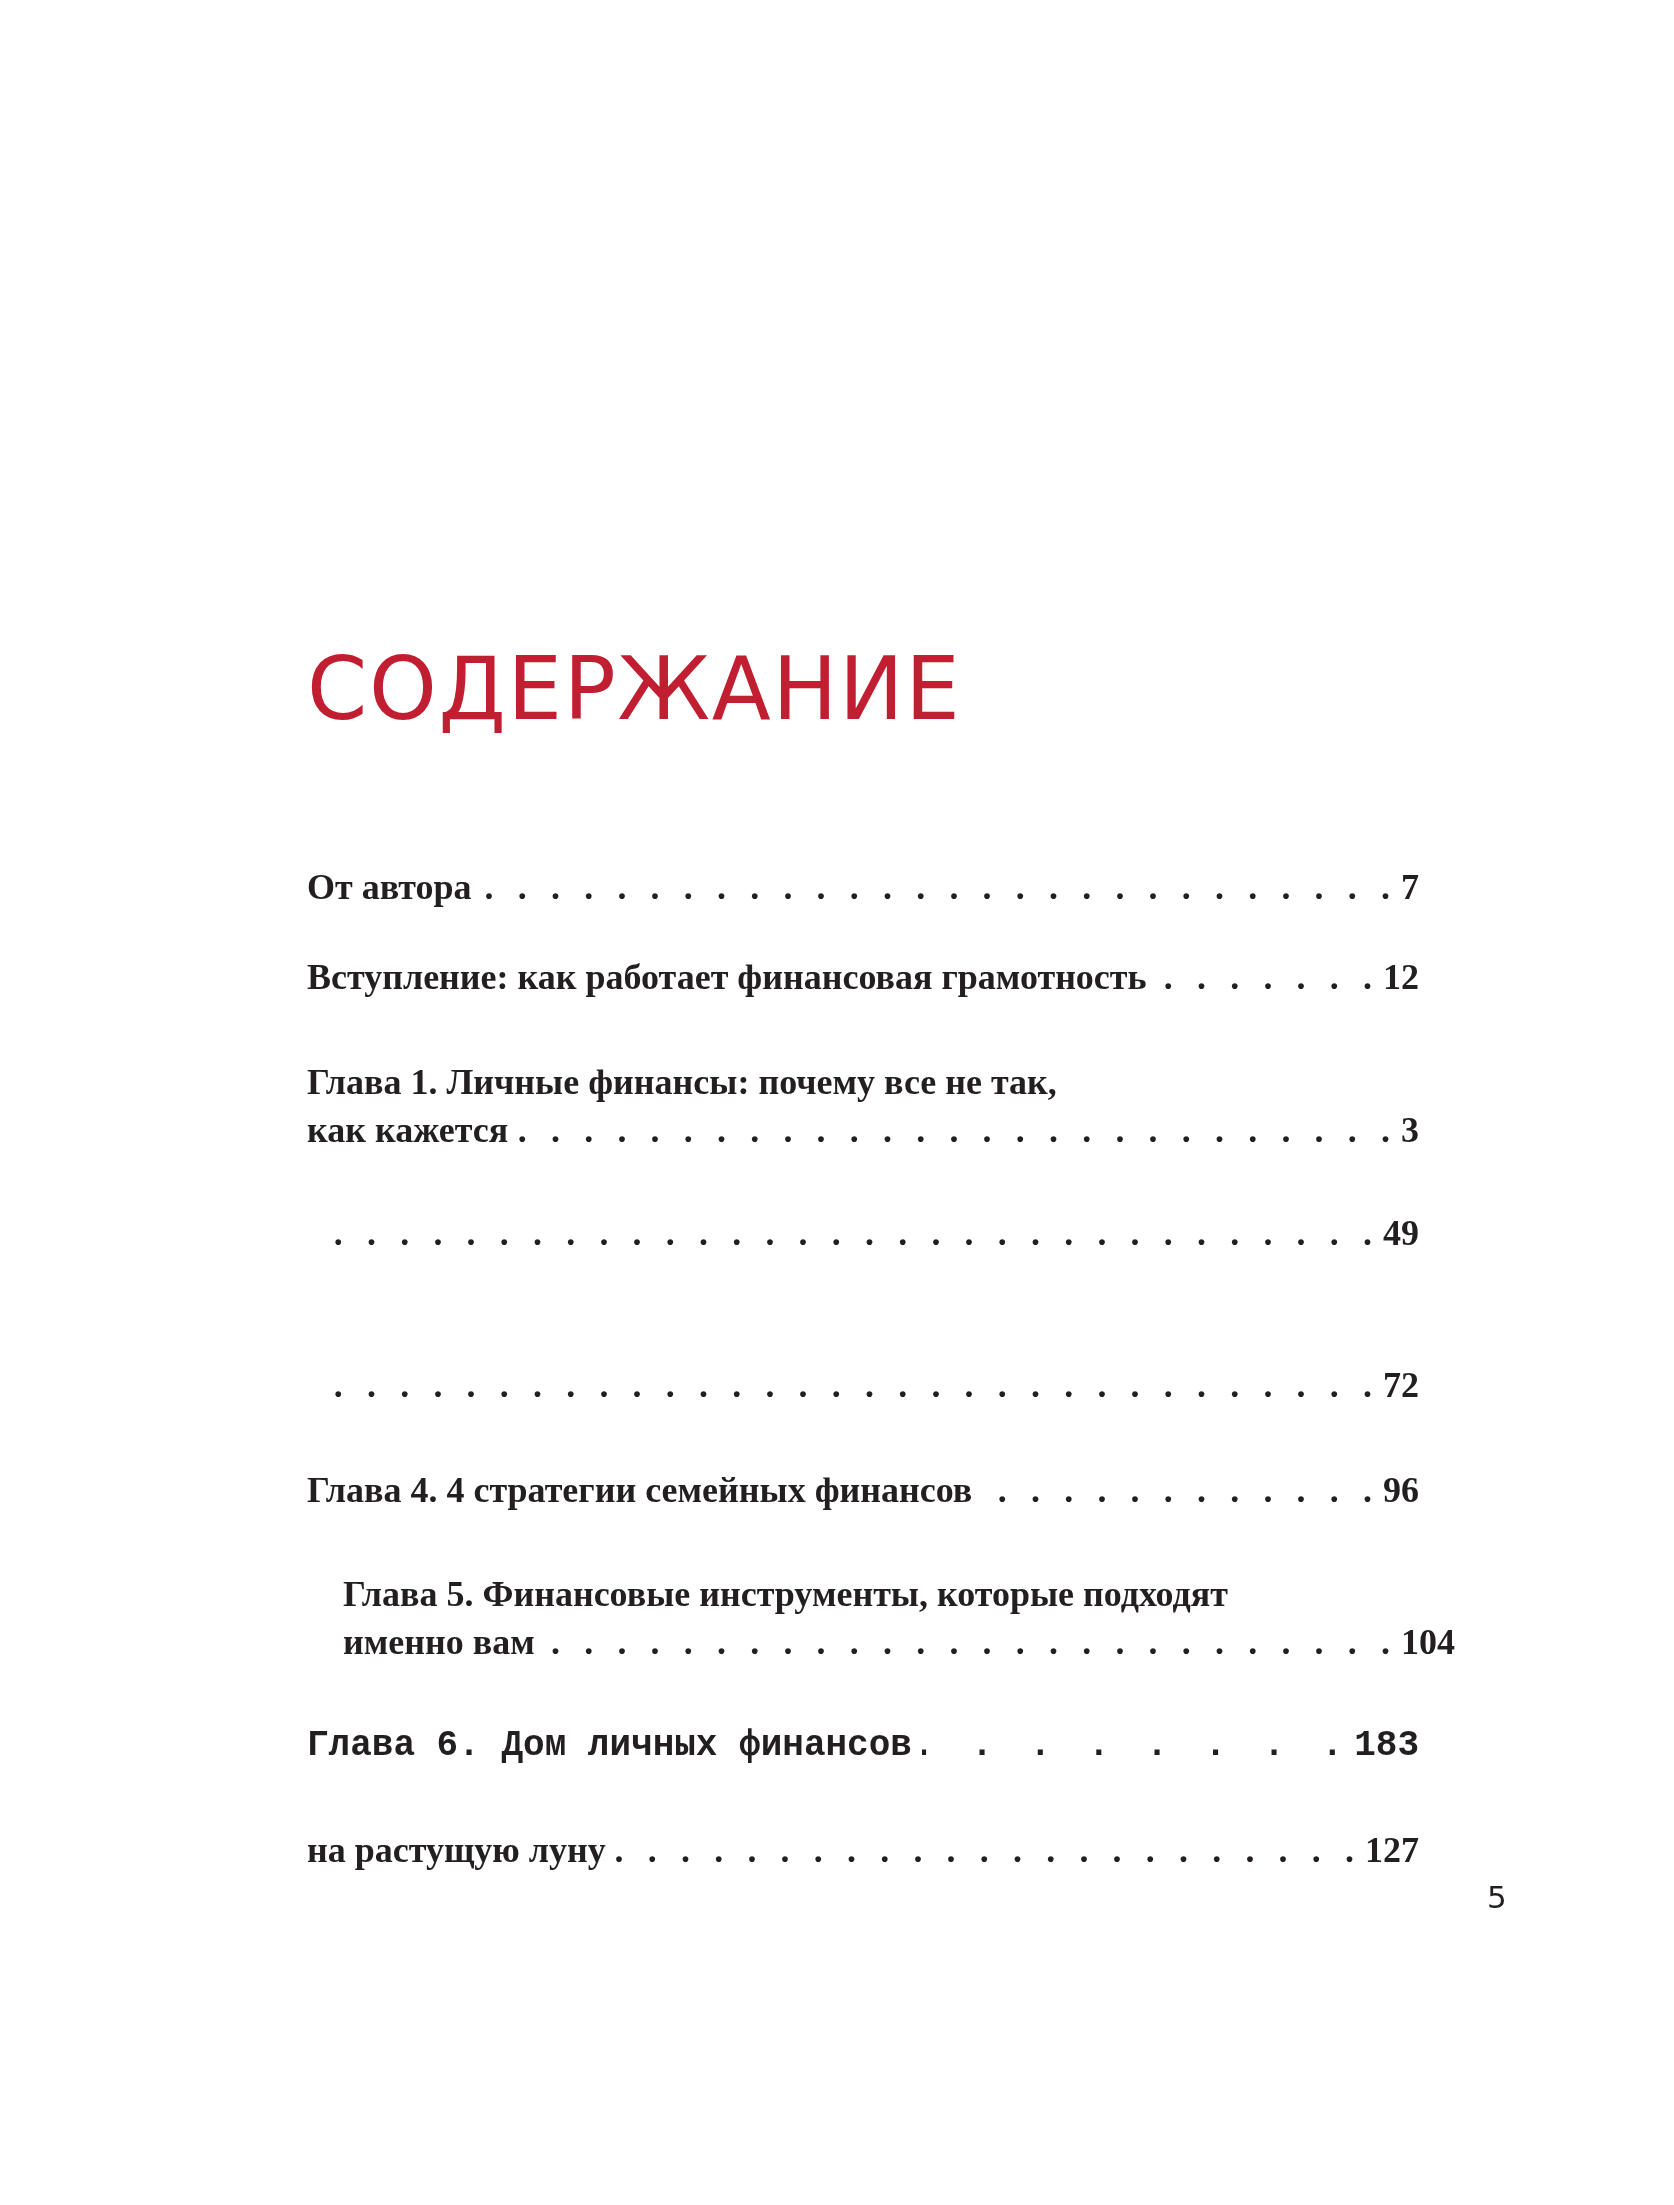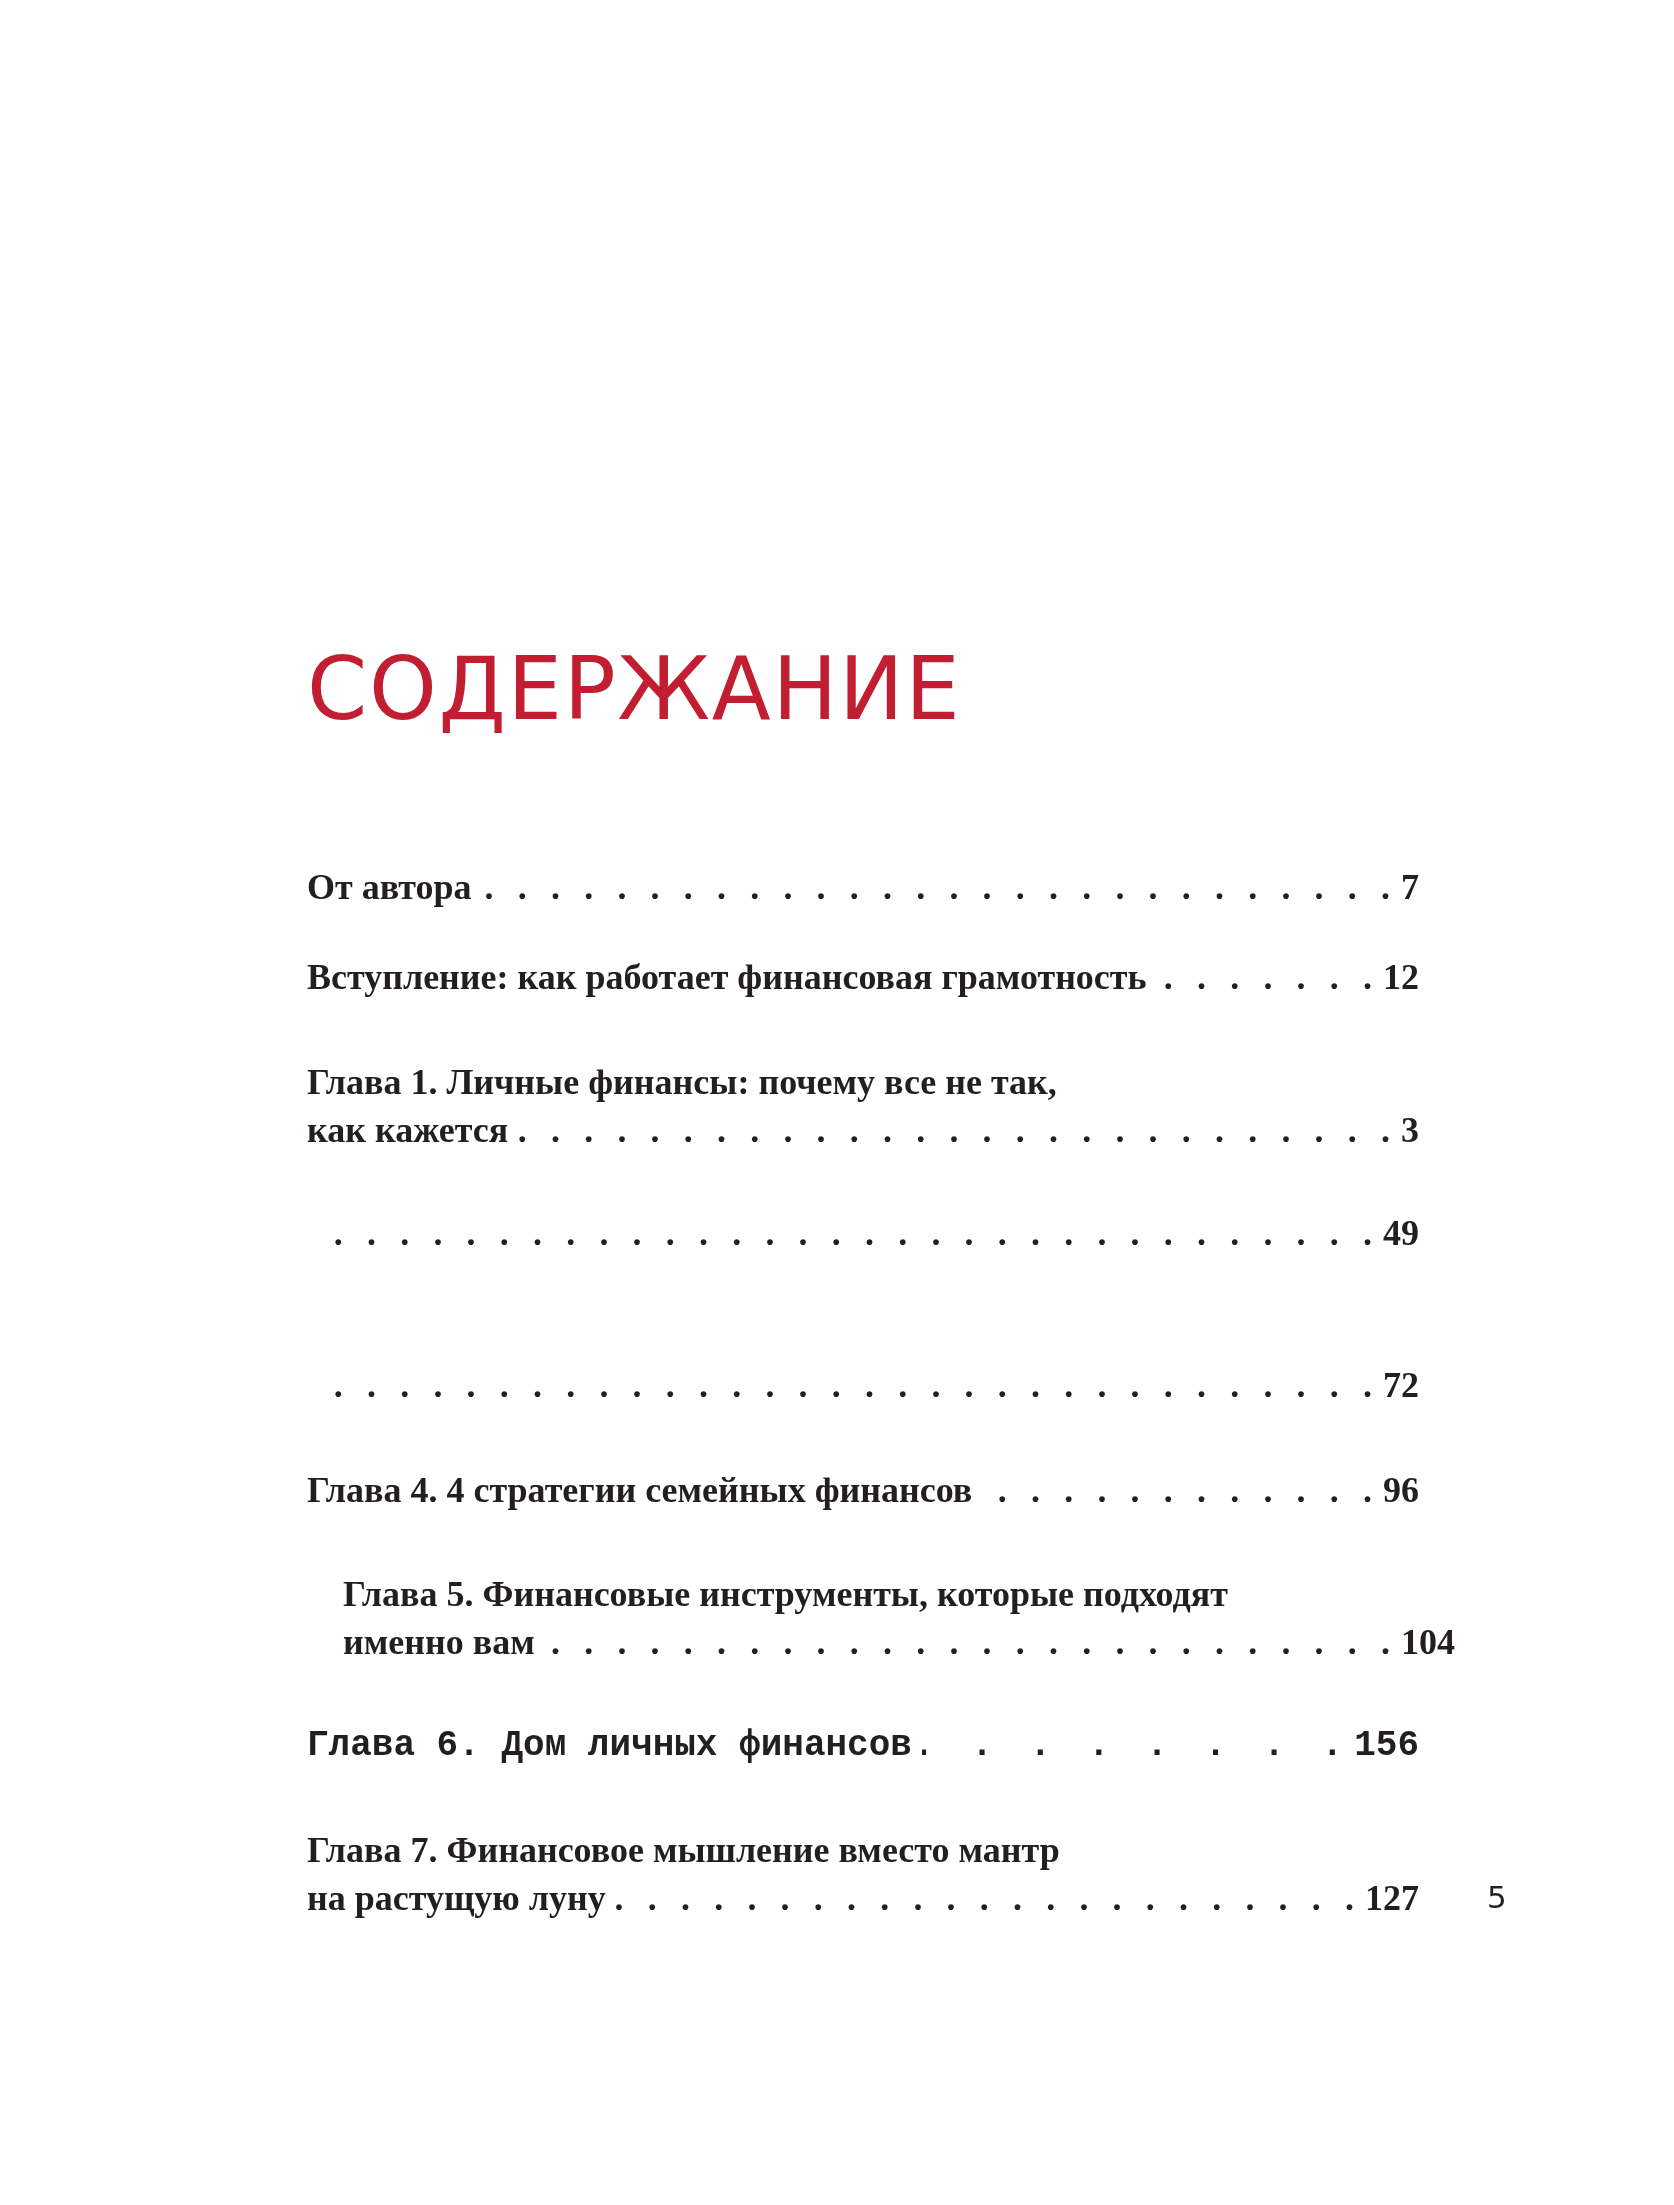--- a/index.html
+++ b/index.html
@@ -152,28 +152,25 @@
         <span class="toc-text">именно вам</span>
         <span class="toc-leader">. . . . . . . . . . . . . . . . . . . . . . . . . . . . . . . . . . . . . . . . . . . . . . . . . . . . . . . . . . . . . . . . . . . . . . . . . . . .</span>
         <span class="toc-page">104</span>
       </div>
     </li>
 
     <li class="toc-entry" style="top:873px;font-family:Liberation Mono, monospace;">
       <div class="toc-line">
         <span class="toc-text">Глава 6. Дом личных финансов</span>
         <span class="toc-leader">. . . . . . . . . . . . . . . . . . . . . . . . . . . . . . . . . . . . . . . . . . . . . . . . . . . . . . . . . . . . . . . . . . . . . . . . . . . .</span>
-        <span class="toc-page">156</span>
+        <span class="toc-page">183</span>
       </div>
     </li>
 
     <li class="toc-entry" style="top:977px;">
-      <div class="toc-line">
-        <span class="toc-text">Глава 7. Финансовое мышление вместо мантр</span>
-      </div>
       <div class="toc-line">
         <span class="toc-text">на растущую луну</span>
         <span class="toc-leader">. . . . . . . . . . . . . . . . . . . . . . . . . . . . . . . . . . . . . . . . . . . . . . . . . . . . . . . . . . . . . . . . . . . . . . . . . . . .</span>
         <span class="toc-page">127</span>
       </div>
     </li>
 
   </ul>
 
   <div class="page-number">5</div>

